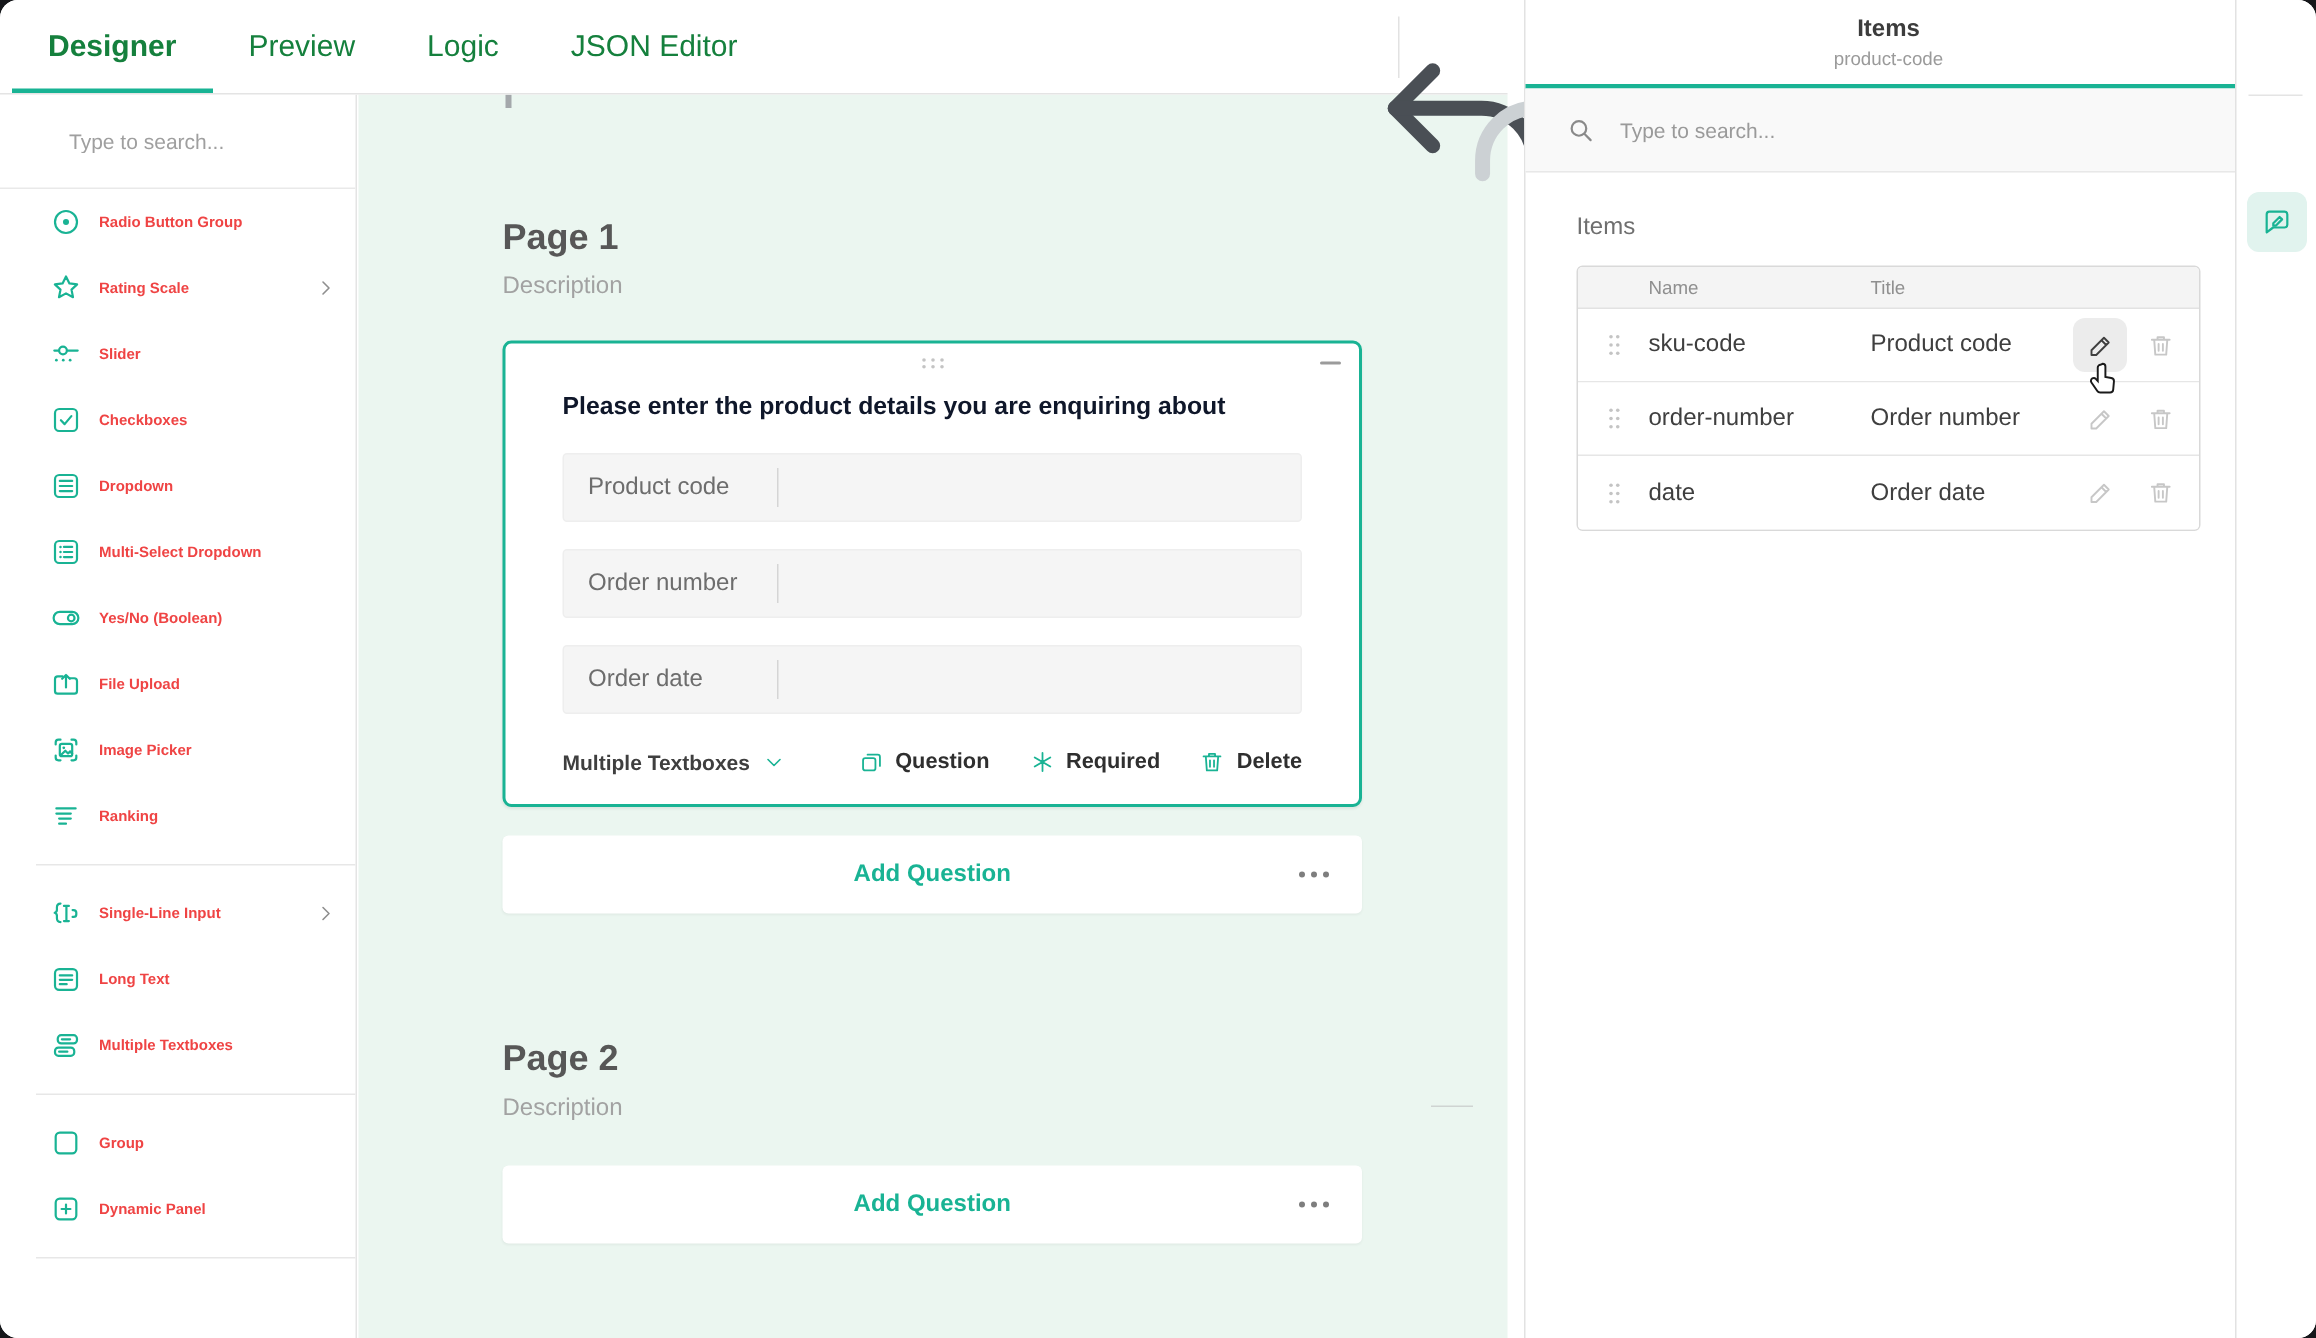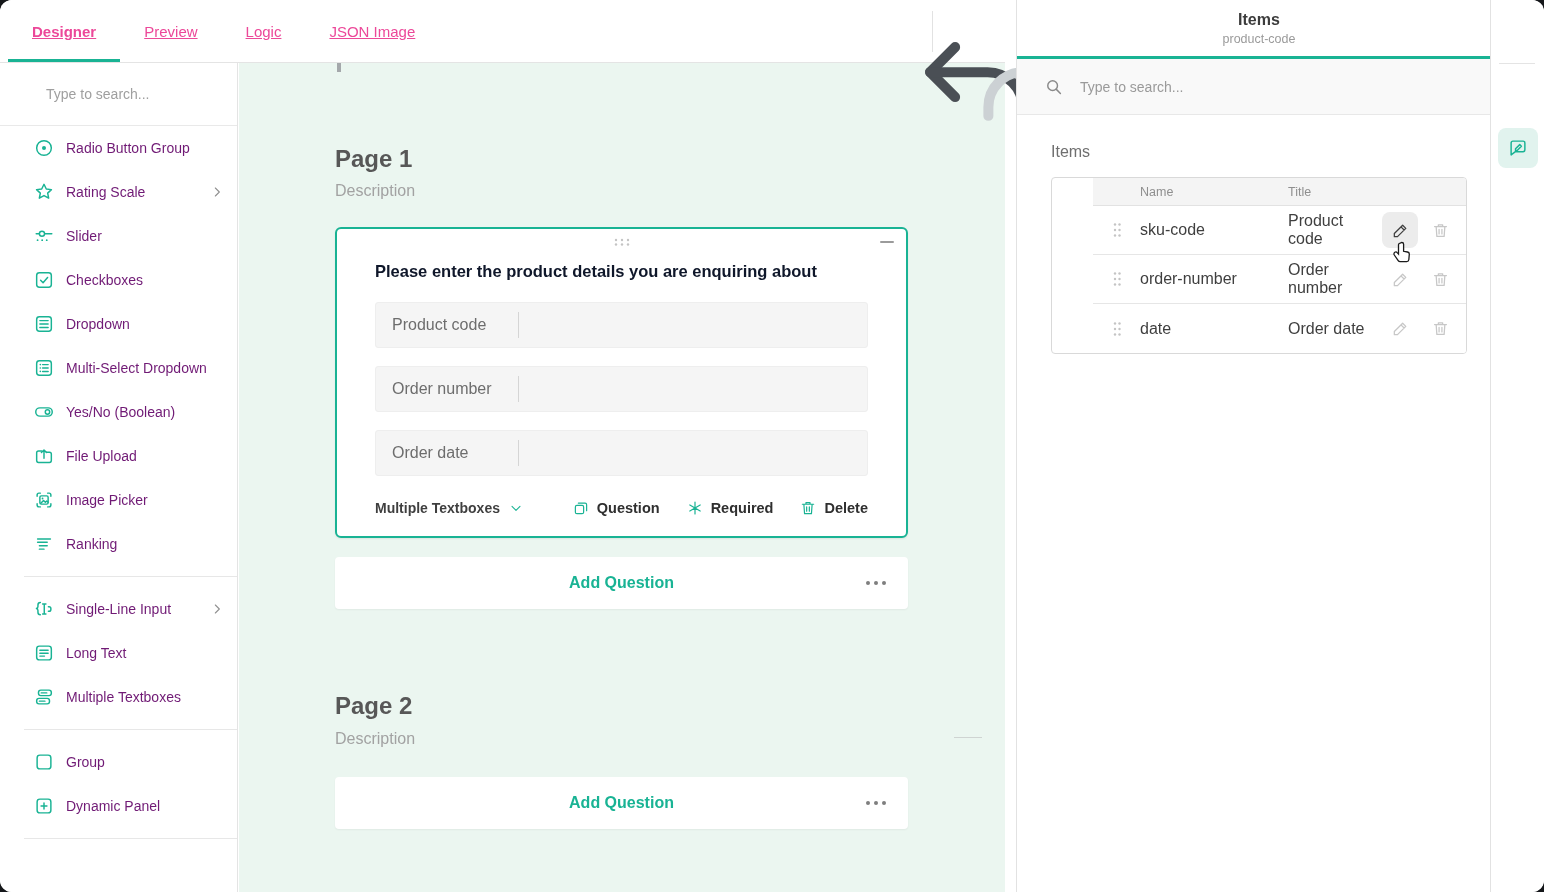--- a/index.html
+++ b/index.html
@@ -5,35 +5,35 @@
   html,body{margin:0;padding:0;background:#15171a;}
   body{width:1544px;height:892px;font-family:"Liberation Sans",sans-serif;-webkit-font-smoothing:antialiased;}
   *{box-sizing:border-box;}
   .window{position:absolute;left:0;top:0;width:1544px;height:892px;background:#fff;border-radius:12px;overflow:hidden;}
 
   .i{display:block;stroke:currentColor;fill:none;stroke-width:1.6;stroke-linecap:round;stroke-linejoin:round;}
 
   
   .topbar{position:absolute;left:0;top:0;width:1005px;height:63px;background:#fff;border-bottom:1px solid #e4e4e4;z-index:3;}
   .tabs{position:absolute;left:8px;top:0;height:62px;display:flex;}
-  .tab{padding:0 24px;display:flex;align-items:center;font-size:15px;color:#ec4899;position:relative;cursor:pointer;white-space:nowrap;text-decoration:underline;}
+  .tab{padding:0 24px;display:flex;align-items:center;font-size:20px;color:#15803d;position:relative;cursor:pointer;white-space:nowrap;}
   .tab.active{font-weight:700;}
   .tab.active::after{content:"";position:absolute;left:0;right:0;bottom:0;height:3px;background:#19b394;}
   .tb-btn{position:absolute;top:19px;width:26px;height:26px;color:#4a4f55;}
   .tb-btn.disabled{color:#ccd1d4;}
   .tb-sep{position:absolute;left:932px;top:11px;width:1px;height:41px;background:#e2e2e2;}
 
   
   .toolbox{position:absolute;left:0;top:63px;width:238px;bottom:0;background:#fff;border-right:1px solid #e4e4e4;z-index:2;overflow:hidden;}
   .tbx-search{height:63px;border-bottom:1px solid #e9e9e9;display:flex;align-items:center;padding:0 14px 0 33px;gap:11px;color:#19b394;}
   .tbx-search input{flex:1;border:none;outline:none;font-family:inherit;font-size:14px;color:#3f3f3f;background:transparent;}
   .tbx-search input::placeholder{color:#9f9f9f;}
   .tb-item{height:44px;display:flex;align-items:center;padding:0 12px 0 33px;gap:11px;cursor:pointer;}
   .tb-item .ic{width:22px;height:22px;color:#19b394;flex:none;}
-  .tb-item .lbl{font-size:14px;font-weight:400;color:#701a75;white-space:nowrap;}
+  .tb-item .lbl{font-size:10px;font-weight:700;color:#ef4444;white-space:nowrap;}
   .tb-item .chev{margin-left:auto;width:16px;height:16px;color:#8f8f8f;}
   .tb-div{height:1px;background:#e7e7e7;margin:10px 0 10px 24px;}
 
   
   .canvas{position:absolute;left:239px;top:63px;width:766px;bottom:0;background:#ebf6f0;}
   .scroll-mark{position:absolute;left:98px;top:0;width:4px;height:9px;background:#a4a8ab;}
   .pg-title{position:absolute;left:96px;font-size:24px;line-height:26px;font-weight:700;color:#575757;}
   .pg-desc{position:absolute;left:96px;font-size:16px;color:#a2a2a2;}
   .qcard{position:absolute;left:96px;top:164px;width:573px;height:311px;background:#fff;border:2px solid #19b394;border-radius:6px;box-shadow:0 1px 2px rgba(0,0,0,.07);}
   .qhandle{position:absolute;left:50%;top:8px;transform:translateX(-50%);width:18px;height:10px;color:#c4c4c4;cursor:grab;}
@@ -64,21 +64,21 @@
   .pp-title{font-size:16px;font-weight:600;color:#3c3c3c;}
   .pp-sub{margin-top:3px;font-size:12.5px;color:#9a9a9a;}
   .pp-search{height:56px;border-bottom:1px solid #e8e8e8;background:#f9f9f9;display:flex;align-items:center;padding:0 16px 0 26px;gap:13px;color:#8a8a8a;}
   .pp-search input{flex:1;border:none;outline:none;background:transparent;font-family:inherit;font-size:14px;color:#3f3f3f;}
   .pp-search input::placeholder{color:#9a9a9a;}
   .pp-body{padding:24px 34px 0 34px;}
   .pp-items-head{display:flex;align-items:center;height:26px;}
   .pp-items-title{font-size:16px;color:#6f6f6f;}
   .pp-head-actions{margin-left:auto;display:flex;gap:17px;}
   .pp-hbtn{width:23px;height:23px;color:#3f444a;cursor:pointer;}
-  .pp-table{margin-top:12px;border:1px solid #d9d9d9;border-radius:4px;overflow:hidden;background:#fff;padding-left:41px;}
+  .pp-table{margin-top:12px;border:1px solid #d9d9d9;border-radius:4px;overflow:hidden;background:#fff;}
   .pp-thead{display:flex;align-items:center;height:28px;background:#f4f4f4;border-bottom:1px solid #e2e2e2;font-size:12.5px;color:#8f8f8f;}
   .pp-row{display:flex;align-items:center;height:49px;border-bottom:1px solid #e6e6e6;font-size:16px;color:#3f3f3f;background:#fff;}
   .pp-row:last-child{border-bottom:none;}
   .c-handle{width:47px;display:flex;justify-content:center;color:#c4c4c4;cursor:grab;}
   .c-handle svg{width:10px;height:16px;}
   .c-name{width:148px;}
   .c-title{flex:1;}
   .c-actions{width:84px;display:flex;align-items:center;gap:4px;}
   .rbtn{width:36px;height:36px;border-radius:8px;display:flex;align-items:center;justify-content:center;color:#c7c7c7;cursor:pointer;}
   .rbtn svg{width:19px;height:19px;}
@@ -306,21 +306,21 @@
 </defs>
 </svg>
 
 <div class="window">
 
   <header class="topbar">
     <nav class="tabs">
       <div class="tab active">Designer</div>
       <div class="tab">Preview</div>
       <div class="tab">Logic</div>
-      <div class="tab">JSON Image</div>
+      <div class="tab">JSON Editor</div>
     </nav>
     <div class="tb-btn" style="left:827px">
         <svg class="i">
           <use href="#ic-undo"></use>
         </svg>
       </div>
     <div class="tb-btn disabled" style="left:884px">
         <svg class="i">
           <use href="#ic-redo"></use>
         </svg>

